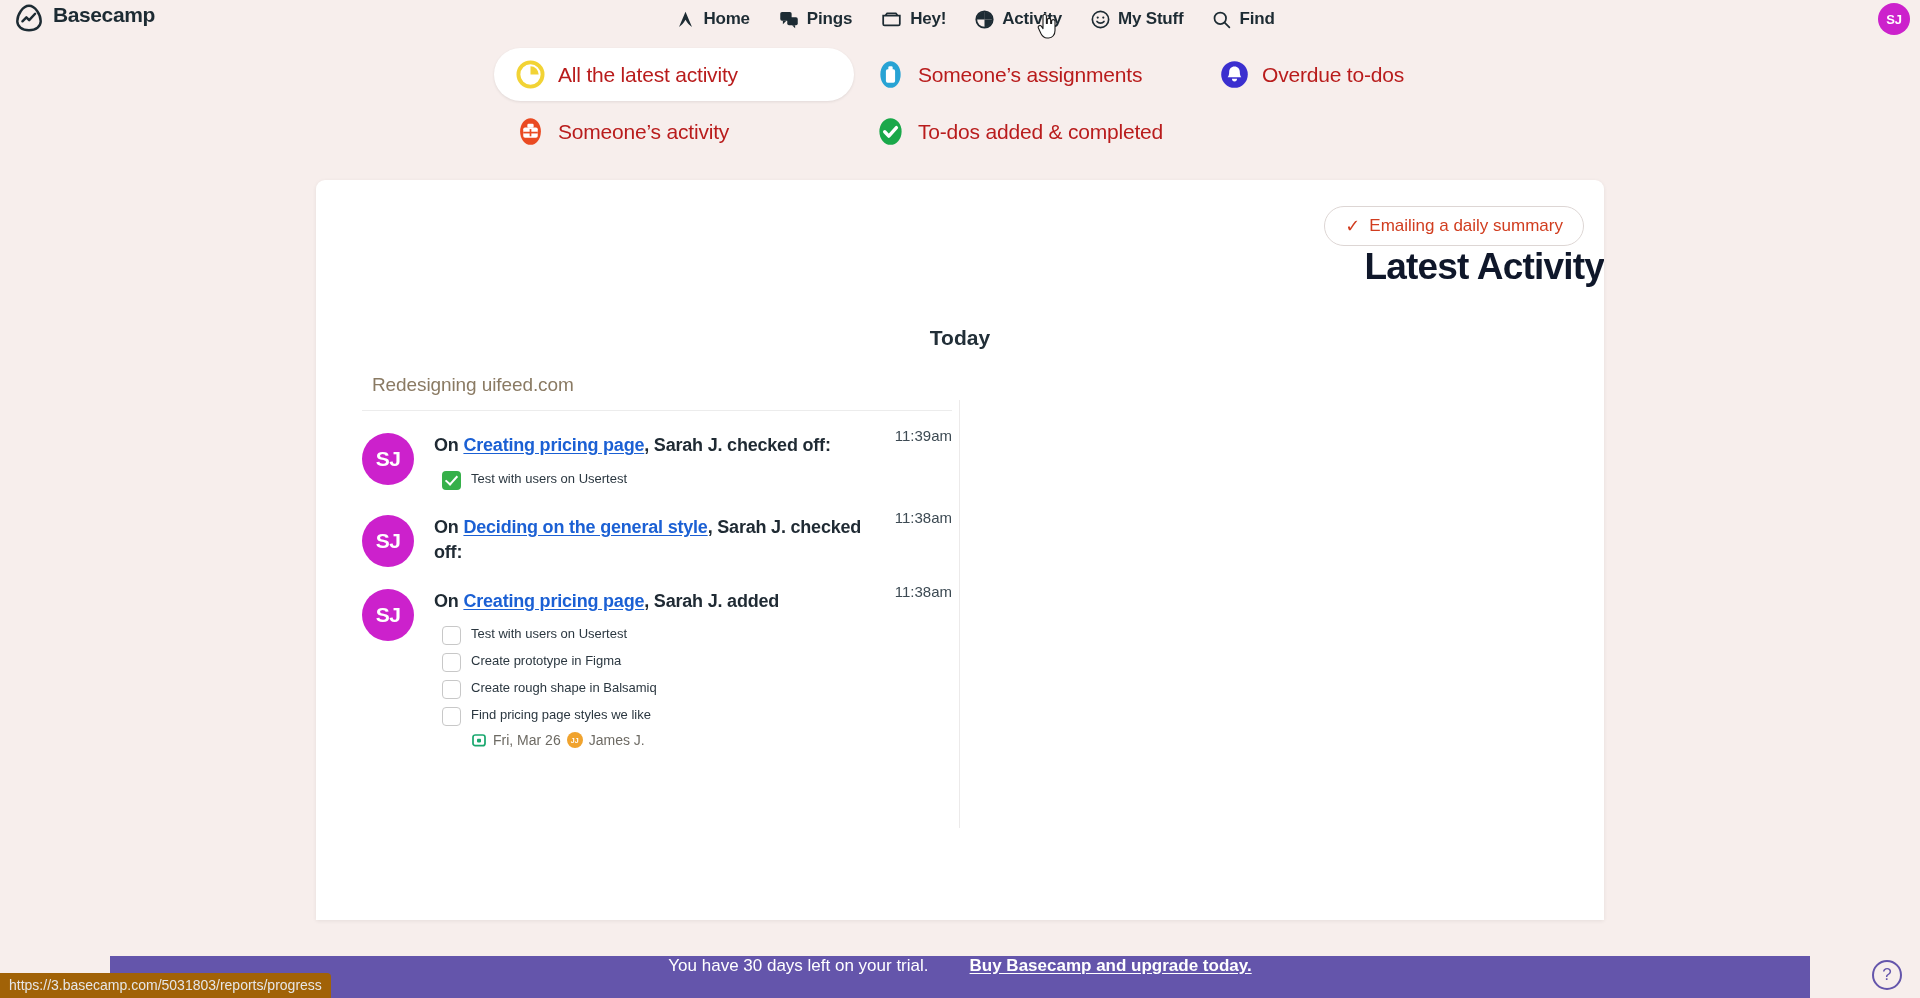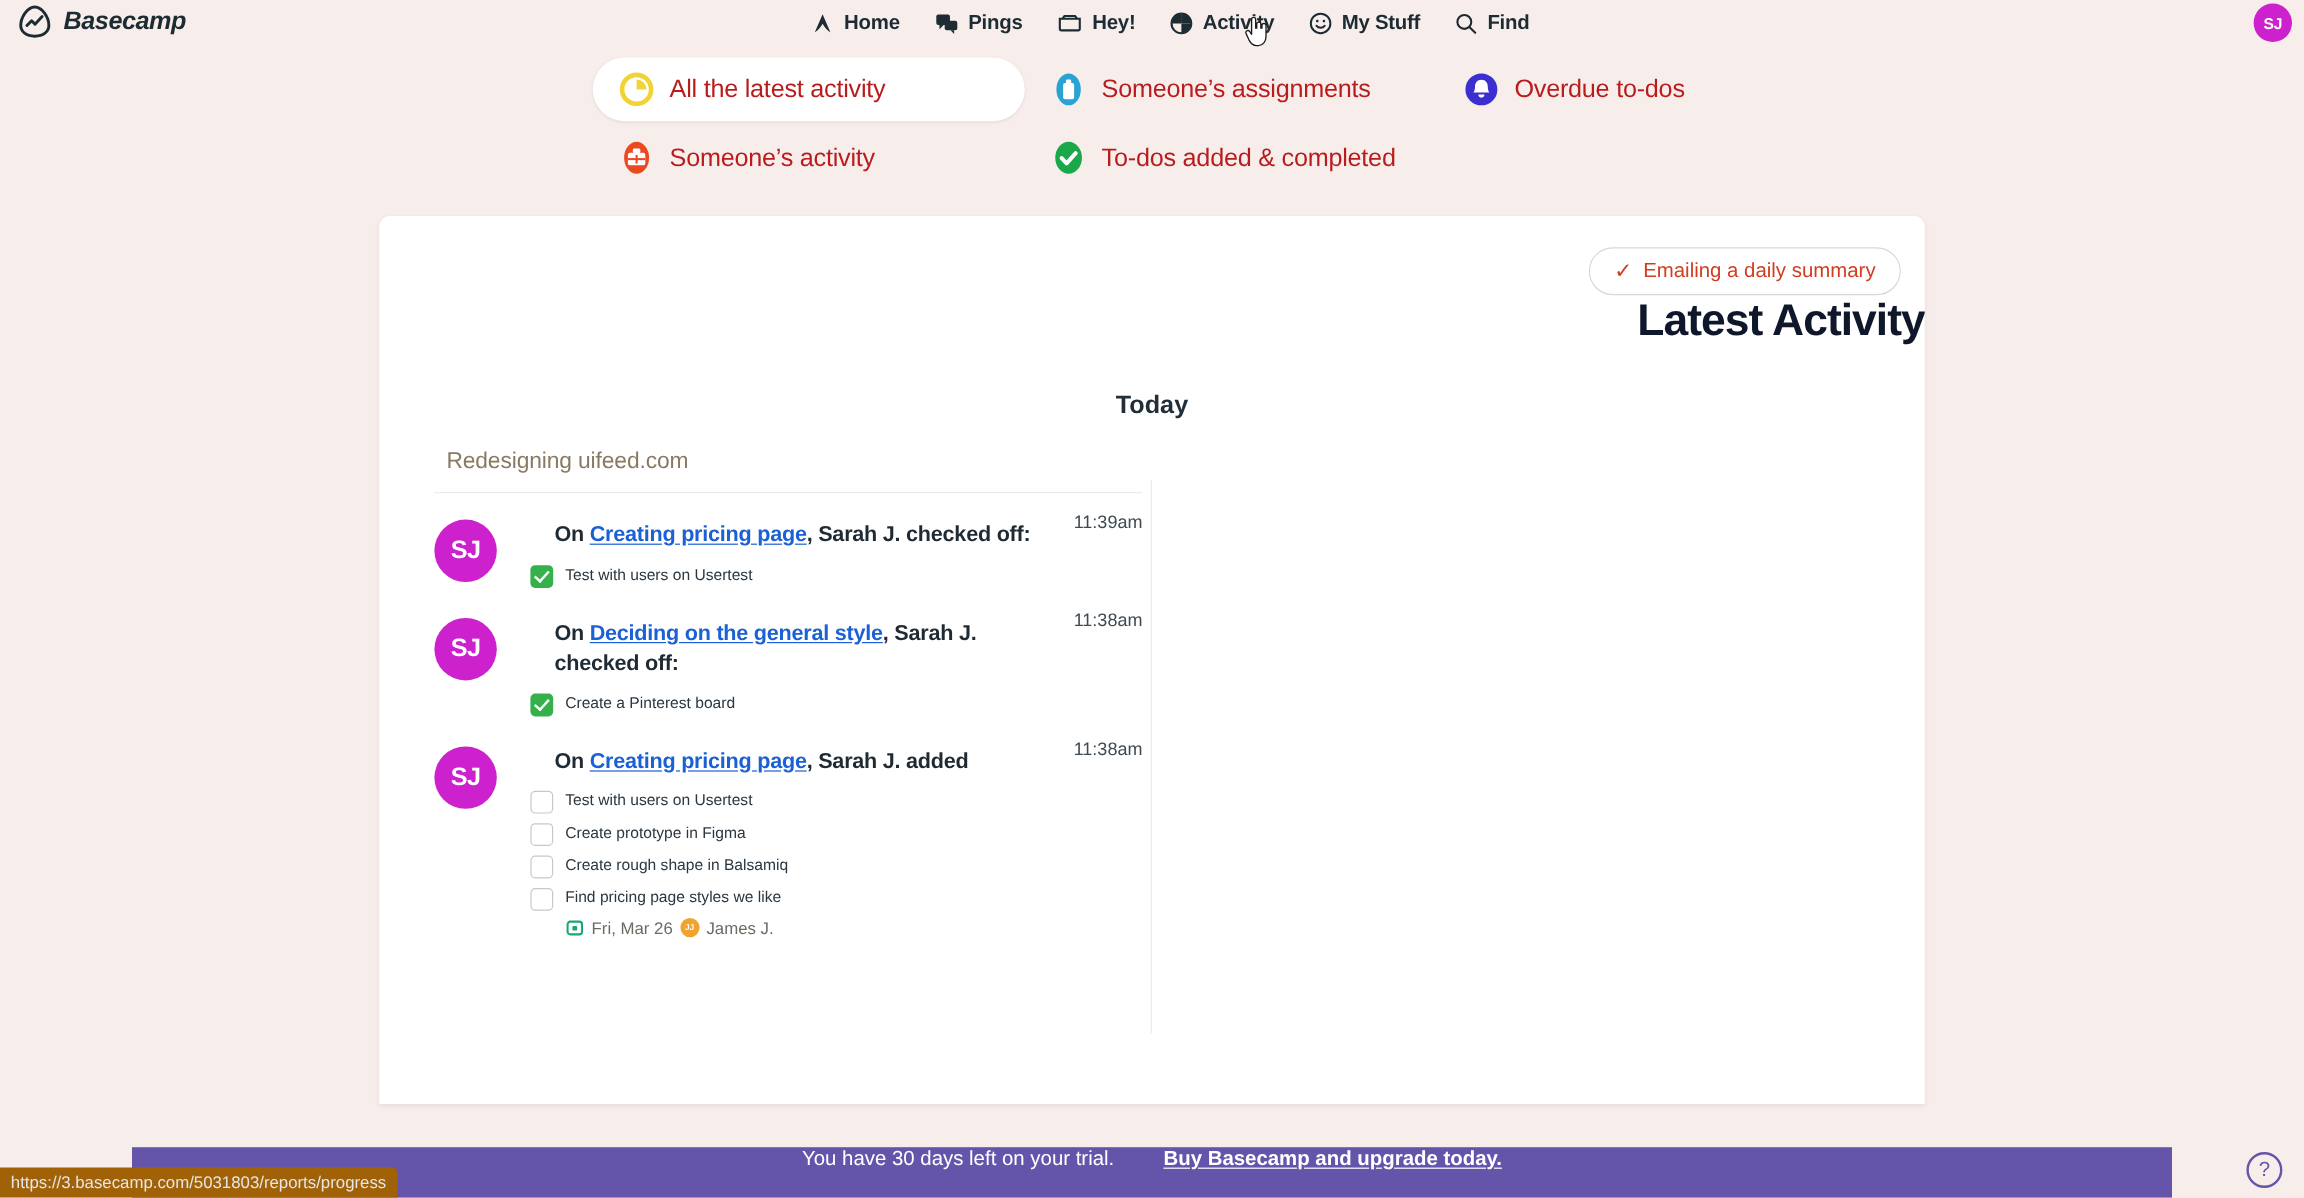--- a/index.html
+++ b/index.html
@@ -13,22 +13,22 @@
 
   
   .topbar {
     position: relative;
     height: 38px;
     display: flex;
     align-items: center;
     padding: 0 14px;
   }
   .brand {
-    display: flex; align-items: center; gap: 9px;
-    position: absolute; left: 14px; top: 3px; font-style: italic;
+    display: flex; gap: 9px;
+    position: absolute; left: 14px; top: 3px;
   }
   .brand-logo { width: 30px; height: 30px; display: block; }
   .brand-name {
     font-size: 21px; font-weight: bold; letter-spacing: -0.4px;
     color: #1d2b33;
   }
   .nav {
     margin: 0 auto;
     display: flex; align-items: center; gap: 28px;
     padding-left: 30px;
@@ -144,21 +144,21 @@
     width: 52px; height: 52px; border-radius: 50%;
     background: #cc21cc; color: #fff;
     font-size: 21px; font-weight: bold;
     display: flex; align-items: center; justify-content: center;
     flex: none; margin-right: 20px;
     letter-spacing: -0.5px;
   }
   .entry-body { flex: 1; padding-right: 80px; }
   .entry-head {
     font-size: 18px; font-weight: bold; line-height: 1.42;
-    color: #1f2a33; letter-spacing: -0.2px; margin-left: 28px;
+    color: #1f2a33; letter-spacing: -0.2px;
   }
   .entry-head a {
     color: #1b60d4; text-decoration: underline;
     text-underline-offset: 2px;
     cursor: pointer;
   }
   .entry-time {
     position: absolute; right: 0; top: 16px;
     font-size: 15px; color: #3d4a53;
   }
@@ -406,26 +406,20 @@
       </div>
       <div class="entry-time">11:39am</div>
     </div>
 
     <div class="entry">
       <div class="entry-avatar">SJ</div>
       <div class="entry-body">
         <div class="entry-head">
           <span>On </span><a>Deciding on the general style</a><span>, Sarah J. checked off:</span>
         </div>
-        <div class="todo-list">
-          <div class="todo">
-            <span class="box checked"></span>
-            <span>Create a Pinterest board</span>
-          </div>
-        </div>
       </div>
       <div class="entry-time">11:38am</div>
     </div>
 
     <div class="entry">
       <div class="entry-avatar">SJ</div>
       <div class="entry-body">
         <div class="entry-head">
           <span>On </span><a>Creating pricing page</a><span>, Sarah J. added</span>
         </div>

